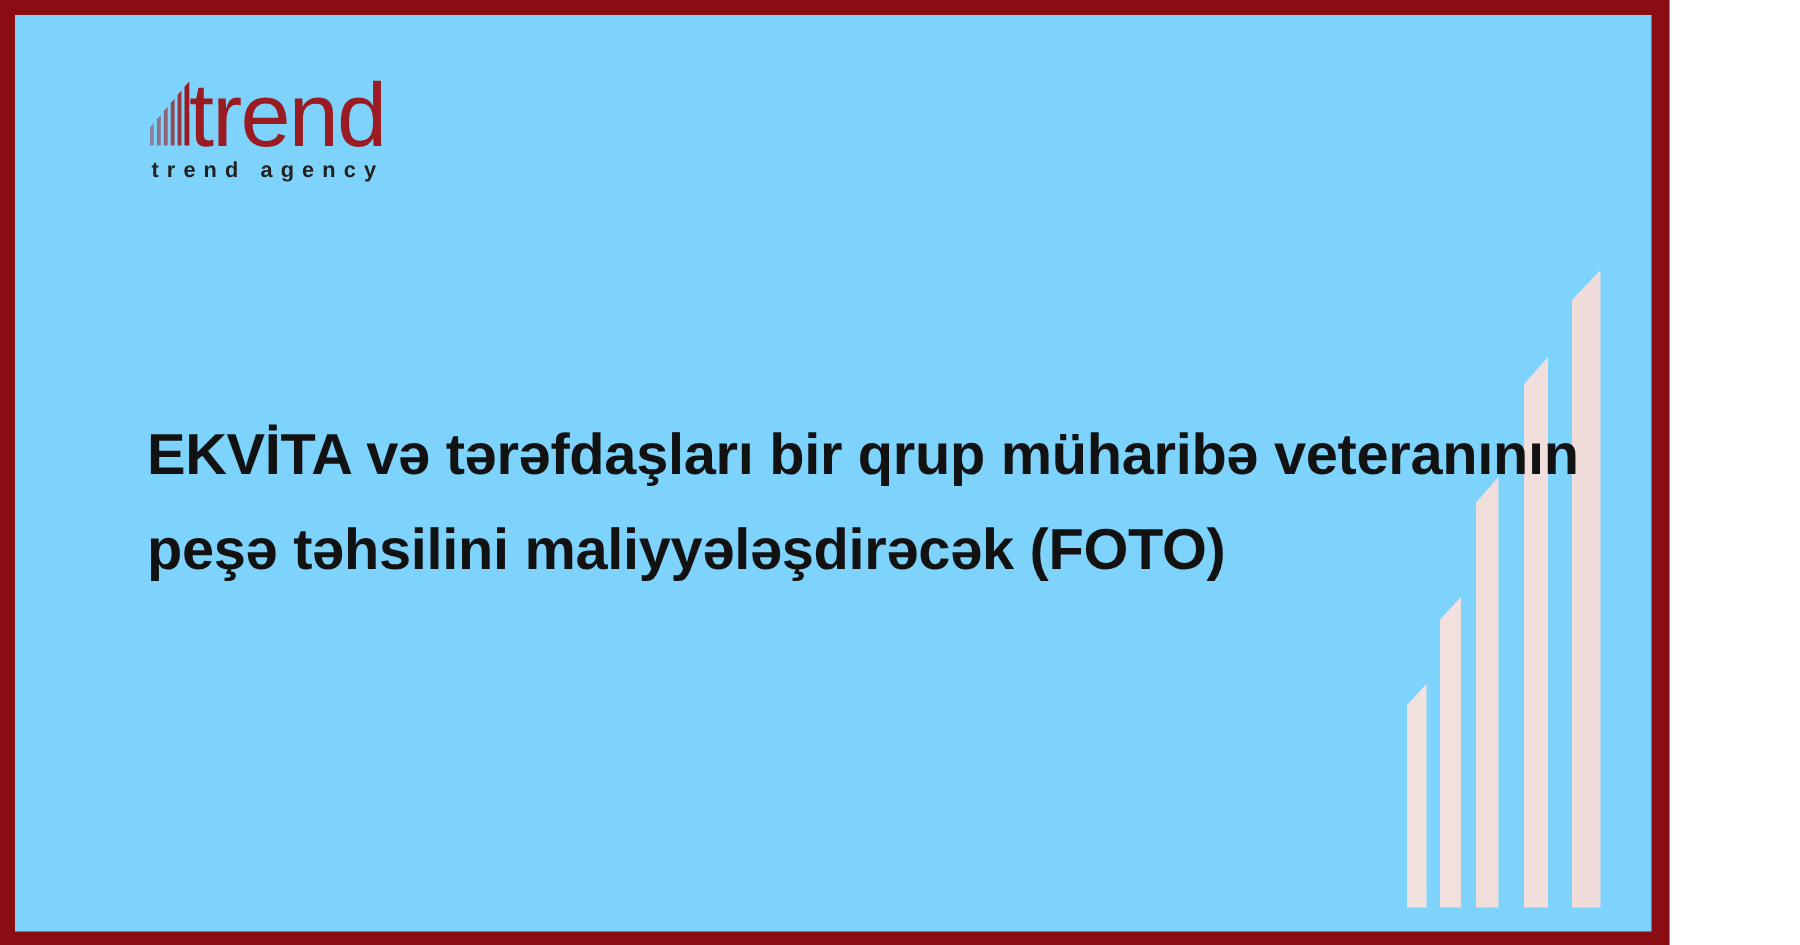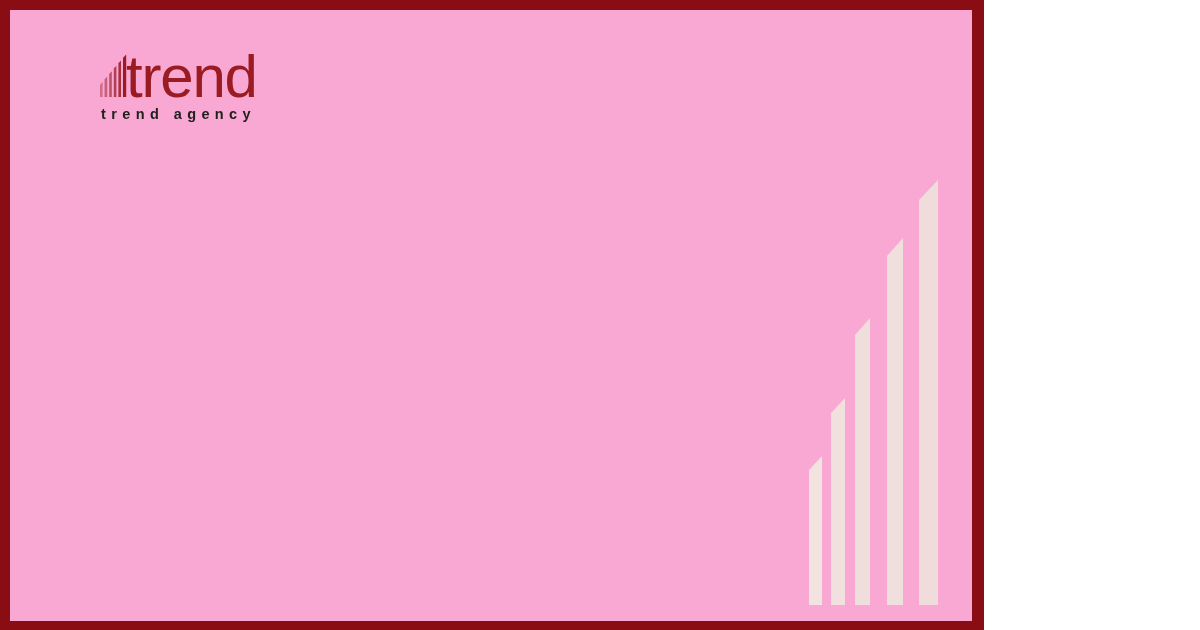--- a/index.html
+++ b/index.html
@@ -6,23 +6,23 @@
     margin: 0;
     padding: 0;
     background: #ffffff;
   }
   body {
     font-family: "Liberation Sans", sans-serif;
   }
 
   .card {
     position: relative;
-    width: 984px;
+    width: 1113px;
     height: 630px;
-    background: #f9a8d4;
+    background: #7dd3fc;
     overflow: hidden;
     box-sizing: border-box;
     border-left: 10px solid #8B0D14;
     border-top: 10px solid #8B0D14;
     border-right: 12px solid #8B0D14;
     border-bottom: 9px solid #8B0D14;
   }
 
   
   .watermark {
@@ -118,14 +118,18 @@
           <path d="M 25.0 12.8 L 28.2 9.4 L 28.2 52.0 L 25.0 52.0 Z" opacity="1"></path>
         </g>
 
         <text x="28" y="52" font-family="Liberation Sans, sans-serif" font-size="60" font-weight="400" letter-spacing="-1.2" fill="#9B1B22">trend</text>
       </svg>
     </div>
 
     <div class="logo-sub">trend agency</div>
   </div>
 
+  <div class="headline">
+    <span class="headline-line">EKVİTA və tərəfdaşları bir qrup müharibə veteranının</span>
+    <span class="headline-line">peşə təhsilini maliyyələşdirəcək (FOTO)</span>
+  </div>
 
 </div>
 
 </body></html>

